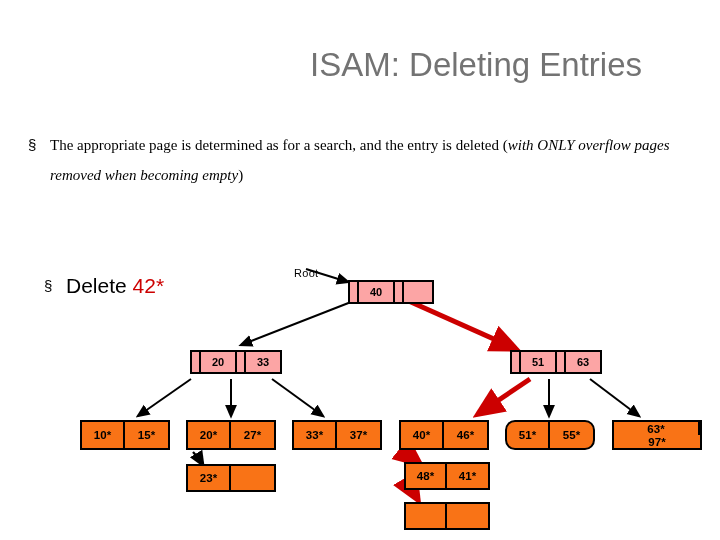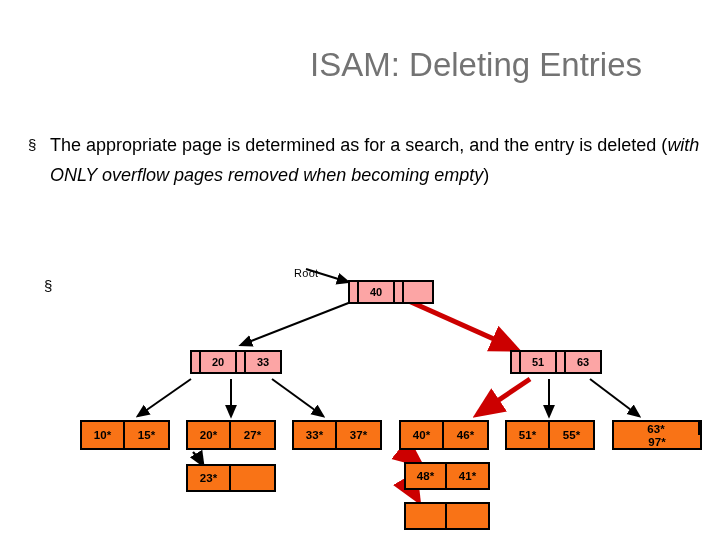--- a/index.html
+++ b/index.html
@@ -24,21 +24,21 @@
 
   .bullet-block{
     position:absolute;left:28px;top:130px;width:676px;
   }
   .bullet-row{display:flex;align-items:flex-start;}
   .bullet-mark{
     font-size:15px;line-height:30px;width:22px;flex:0 0 22px;
     color:#000;
   }
   .bullet-text{
-    font-size:18px;line-height:30px;color:#000;
+    font-size:15px;line-height:30px;color:#000;font-family:Liberation Serif, serif;
   }
   .bullet-text i{font-style:italic;}
 
   .delete-row{
     position:absolute;left:44px;top:271px;
   }
   .delete-row .bullet-mark{line-height:30px;}
   .delete-text{font-size:21px;line-height:30px;}
   .redtxt{color:#CC0000;}
 
@@ -95,20 +95,21 @@
 
   <div class="bullet-block">
     <div class="bullet-row">
       <span class="bullet-mark">§</span>
       <span class="bullet-text"><span>The appropriate page is determined as for a search, and the entry is deleted (</span><i>with ONLY overflow pages removed when becoming empty</i><span>)</span></span>
     </div>
   </div>
 
   <div class="bullet-row delete-row">
     <span class="bullet-mark">§</span>
+    <span class="delete-text"><span>Delete </span><span class="redtxt">42*</span></span>
   </div>
 
   <div class="root-label">Root</div>
 
   <svg class="edges" viewBox="0 0 720 540">
     <defs>
       <marker id="ahB" markerWidth="7" markerHeight="7" refX="5.6" refY="3" orient="auto">
         <path d="M0,0 L7,3 L0,6 z" fill="#000"></path>
       </marker>
       <marker id="ahR" markerWidth="6.4" markerHeight="6.4" refX="5.1" refY="2.8" orient="auto">
@@ -197,21 +198,21 @@
   <div class="page" style="left:292px;top:420px;width:90px;height:30px;">
     <div class="pcell">33*</div>
     <div class="pcell">37*</div>
   </div>
 
   <div class="page" style="left:399px;top:420px;width:90px;height:30px;">
     <div class="pcell">40*</div>
     <div class="pcell">46*</div>
   </div>
 
-  <div class="page" style="left:505px;top:420px;width:90px;height:30px;">
+  <div class="page" style="left:505px;top:420px;width:90px;height:30px;border-radius:10px;">
     <div class="pcell">51*</div>
     <div class="pcell">55*</div>
   </div>
 
   <div class="page" style="left:612px;top:420px;width:90px;height:30px;flex-direction:column;">
     <div class="pcell">63*</div>
     <div class="pcell">97*</div>
   </div>
 
   <div class="page" style="left:186px;top:464px;width:90px;height:28px;">

